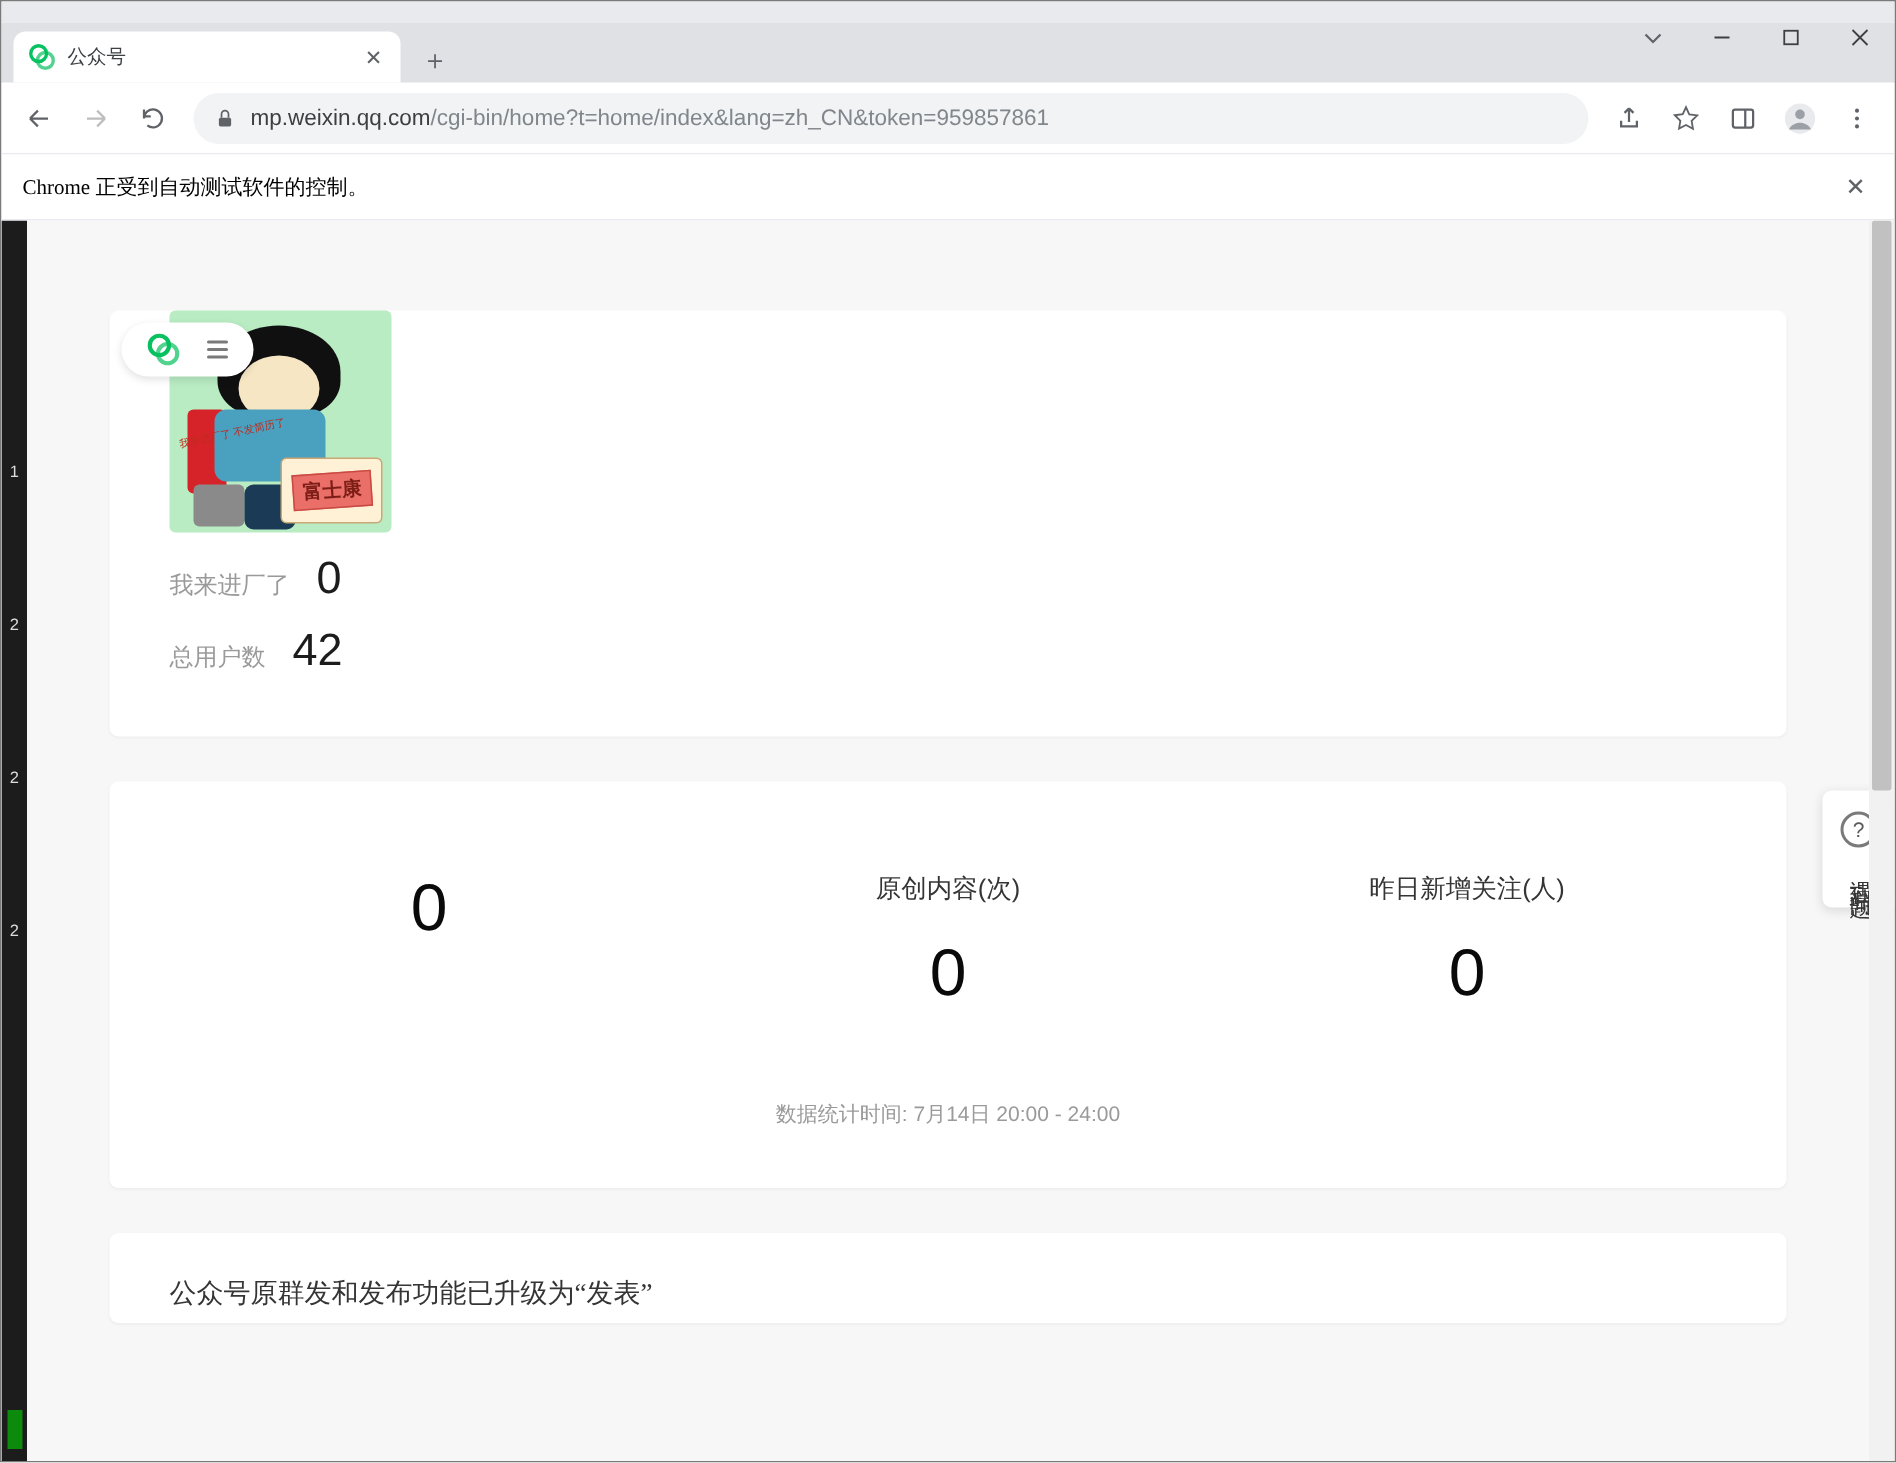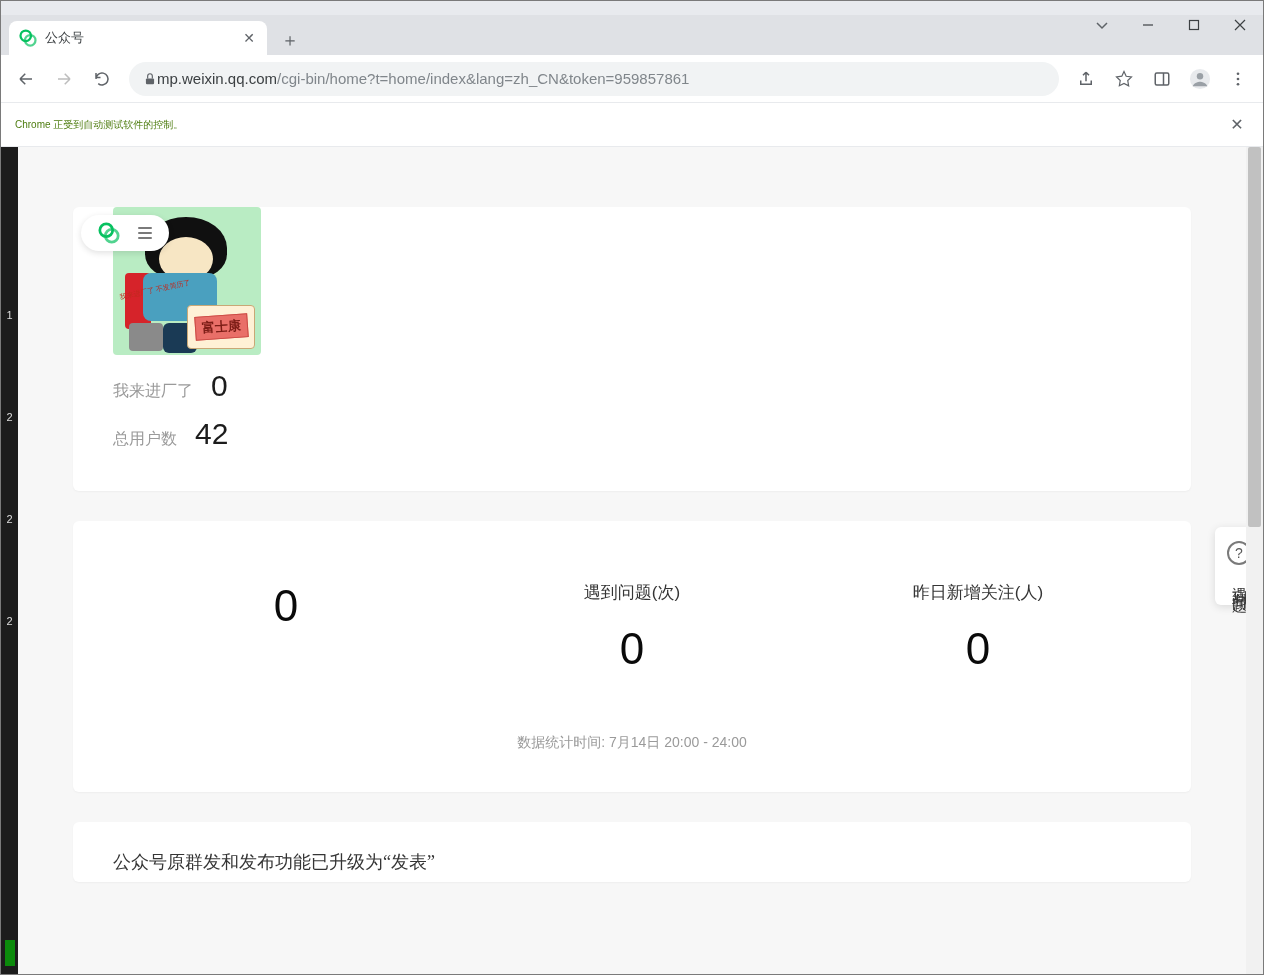--- a/index.html
+++ b/index.html
@@ -13,28 +13,28 @@
     .tab .favicon { width: 18px; height: 18px; }
     .tab .title { font-size: 13px; color: #3c4043; flex: 1; white-space: nowrap; overflow: hidden; }
     .tab .close { width: 16px; height: 16px; color: #5f6368; display:flex; align-items:center; justify-content:center; font-size:14px; }
     .newtab { width: 30px; height: 30px; margin-left: 8px; display:flex; align-items:center; justify-content:center; color:#5f6368; font-size:18px; }
     .win-controls { position:absolute; right:0; top:-14px; height:48px; display:flex; align-items:center; }
     .win-btn { width:46px; height:32px; display:flex; align-items:center; justify-content:center; color:#3c4043; }
     
     .toolbar { height: 48px; background: #fff; border-bottom: 1px solid #e8eaed; display:flex; align-items:center; padding: 0 8px; gap: 4px; }
     .tbtn { width: 34px; height: 34px; display:flex; align-items:center; justify-content:center; color:#5f6368; border-radius:50%; }
     .tbtn.disabled { color:#bdbdbd; }
-    .omnibox { flex:1; height:34px; background:#f1f3f4; border-radius:17px; display:flex; align-items:center; padding:0 14px; margin: 0 6px; }
+    .omnibox { flex:1; height:34px; background:#f1f3f4; border-radius:17px; display:flex; align-items:center; padding:0 14px; gap:10px; margin: 0 6px; }
     .omnibox .lock { color:#5f6368; }
     .omnibox .url { font-size:15px; color:#3c4043; white-space:nowrap; overflow:hidden; }
     .omnibox .url .dim { color:#80868b; }
     .rt-icons { display:flex; gap:4px; }
     
     .infobar { height:44px; background:#fff; border-bottom:1px solid #e8eaed; display:flex; align-items:center; padding:0 14px; justify-content:space-between; }
-    .infobar .msg { font-size:10px; color:#4d7c0f; }
+    .infobar .msg { font-size:14px; color:#000000;font-family:Liberation Serif, serif; }
     .infobar .close { width:24px; height:24px; color:#5f6368; display:flex; align-items:center; justify-content:center; }
     
     .viewport { flex:1; background:#f7f7f7; position:relative; overflow:hidden; }
     .leftbar { position:absolute; left:0; top:0; bottom:0; width:17px; background:#1c1c1c; display:flex; flex-direction:column; align-items:center; color:#ddd; font-size:11px; padding-top:60px; gap:88px; }
     .leftbar .n { height:14px; }
     .leftbar .btm { position:absolute; bottom:8px; width:10px; height:26px; background:#0b8a0b; }
     .scrollbar { position:absolute; right:0; top:0; bottom:0; width:17px; background:#f1f1f1; }
     .scrollbar .thumb { position:absolute; top:0; left:2px; right:2px; height:380px; background:#c1c1c1; border-radius:2px; }
     
     .page { position:absolute; left:17px; right:17px; top:0; bottom:0; background:#f7f7f7; padding: 20px 55px 0 55px; }
@@ -230,21 +230,21 @@
           <span class="stat-val">42</span>
         </div>
       </div>
 
       <div class="card stats">
         <div class="metrics">
           <div class="metric">
             <div class="m-val">0</div>
           </div>
           <div class="metric">
-            <div class="m-label">遇到问题(次)</div>
+            <div class="m-label">原创内容(次)</div>
             <div class="m-val">0</div>
           </div>
           <div class="metric">
             <div class="m-label">昨日新增关注(人)</div>
             <div class="m-val">0</div>
           </div>
         </div>
         <div class="stat-time">数据统计时间: 7月14日 20:00 - 24:00</div>
       </div>
 

